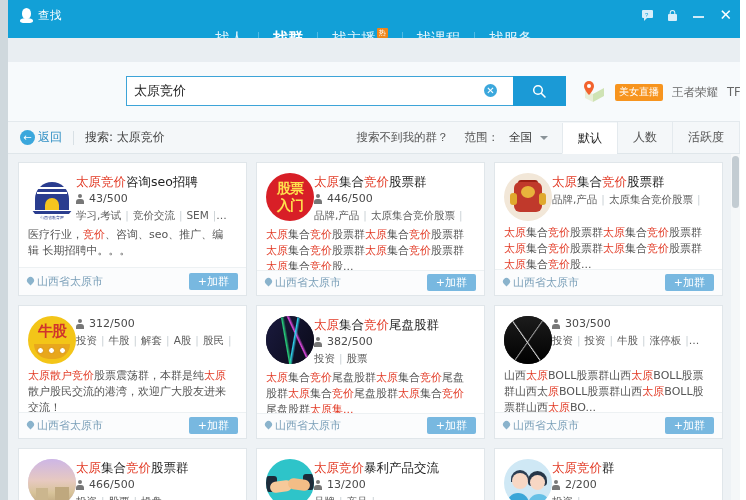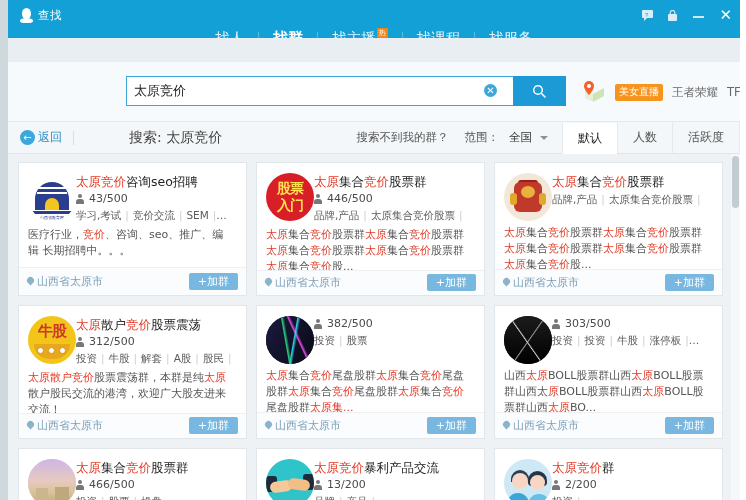--- a/index.html
+++ b/index.html
@@ -119,21 +119,21 @@
     display:flex; align-items:center;
   }
   .backbtn { display:flex; align-items:center; gap:3px; margin-left:12px; cursor:pointer; }
   .back-circle {
     width:15px; height:15px; border-radius:50%; background:#3ba7dc;
     display:flex; align-items:center; justify-content:center;
     color:#fff; font-size:10px; line-height:10px;
   }
   .back-label { color:#2e8fc4; font-size:12px; }
   .vsep { width:1px; height:14px; background:#d8e0e5; margin:0 11px; }
-  .searched-kw { color:#444; font-size:14px;margin-left:44px; }
+  .searched-kw { color:#444; font-size:12px; }
   .filter-right { margin-left:auto; display:flex; align-items:center; height:100%; }
   .nf-link { color:#555; font-size:11.5px; cursor:pointer; }
   .range-label { color:#555; font-size:11.5px; margin-left:16px; }
   .range-value { color:#333; font-size:11.5px; margin-left:10px; cursor:pointer; }
   .caret {
     width:0;height:0;border-left:4px solid transparent;border-right:4px solid transparent;
     border-top:4px solid #8a9398; margin-left:8px; margin-right:2px; cursor:pointer;
   }
   .sorttabs { display:flex; align-items:stretch; height:100%; margin-left:12px; }
   .sorttab {
@@ -462,21 +462,20 @@
         <div class="card">
           <div class="card-top">
             <div class="avatar av-bull">
               <div class="t">牛股</div>
               <div class="bowl"></div>
               <div class="c1"></div>
               <div class="c2"></div>
               <div class="c3"></div>
             </div>
             <div class="card-info">
-              <div class="card-title"><span class="hl">太原</span><span>散户</span><span class="hl">竞价</span><span>股票震荡</span></div>
               <div class="card-members">
                 <span class="mem-icon"></span>
                 <span>312/500</span>
               </div>
               <div class="card-tags"><span>投资</span><span class="tag-sep">|</span><span>牛股</span><span class="tag-sep">|</span><span>解套</span><span class="tag-sep">|</span><span>A股</span><span class="tag-sep">|</span><span>股民</span><span class="tag-sep">|</span></div>
             </div>
           </div>
           <div class="card-desc"><span class="hl">太原散户</span><span class="hl">竞价</span><span>股票震荡群，本群是纯</span><span class="hl">太原</span><span>散户股民交流的港湾，欢迎广大股友进来交流！</span></div>
           <div class="card-foot">
             <span class="loc">
@@ -485,20 +484,21 @@
             </span>
             <span class="joinbtn">+加群</span>
           </div>
         </div>
         <div class="card">
           <div class="card-top">
             <div class="avatar av-kline">
               <div class="g"></div>
             </div>
             <div class="card-info">
+              <div class="card-title"><span class="hl">太原</span><span>集合</span><span class="hl">竞价</span><span>尾盘股群</span></div>
               <div class="card-members">
                 <span class="mem-icon"></span>
                 <span>382/500</span>
               </div>
               <div class="card-tags"><span>投资</span><span class="tag-sep">|</span><span>股票</span></div>
             </div>
           </div>
           <div class="card-desc"><span class="hl">太原</span><span>集合</span><span class="hl">竞价</span><span>尾盘股群</span><span class="hl">太原</span><span>集合</span><span class="hl">竞价</span><span>尾盘股群</span><span class="hl">太原</span><span>集合</span><span class="hl">竞价</span><span>尾盘股群</span><span class="hl">太原</span><span>集合</span><span class="hl">竞价</span><span>尾盘股群</span><span class="hl">太原集...</span></div>
           <div class="card-foot">
             <span class="loc">

